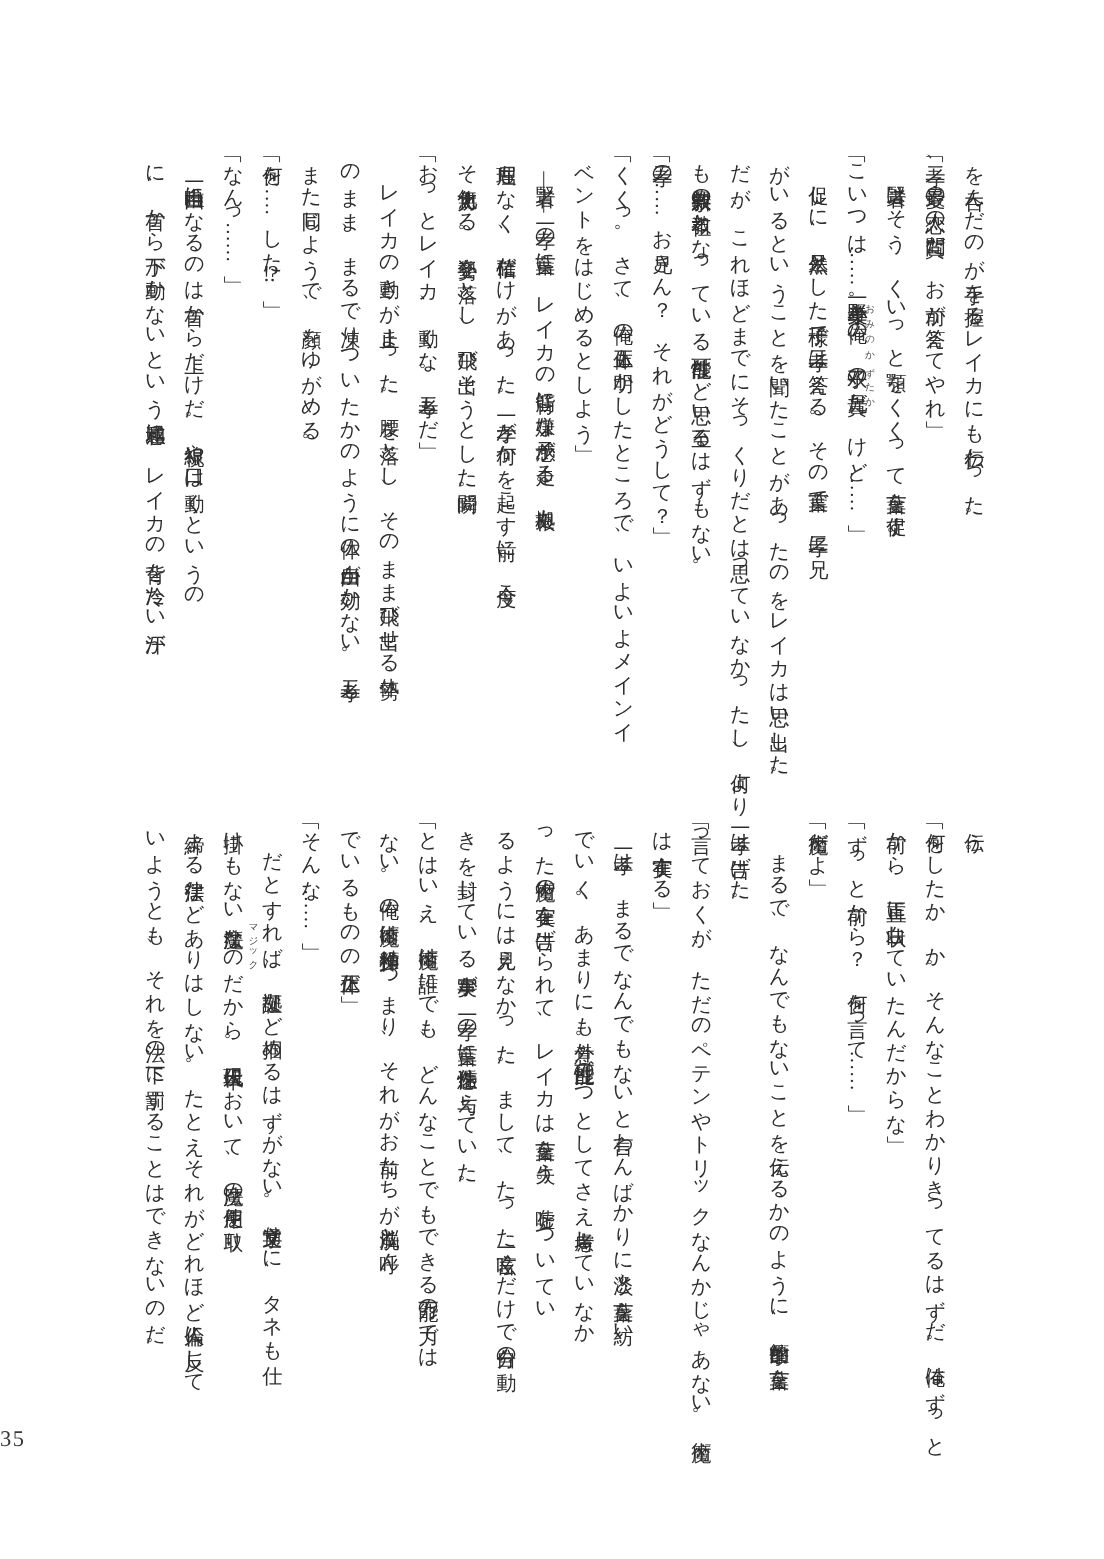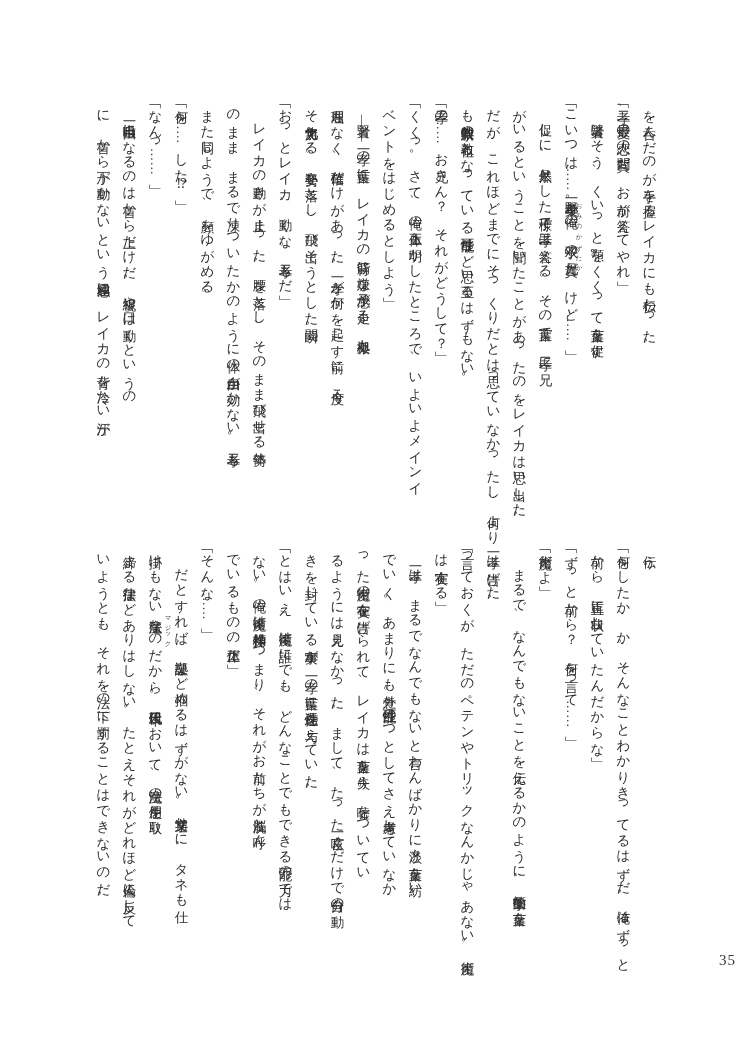--- a/index.html
+++ b/index.html
@@ -45,21 +45,21 @@
     color: #4a4a4a;
     white-space: nowrap;
   }
   .furigana.f-name { left: 576px; top: 198px; letter-spacing: 3px; }
   .furigana.f-magic { left: 165px; top: 612px; letter-spacing: 0.5px; }
   .page-number {
     position: absolute;
     top: 952px;
     left: 0;
     width: 100%;
-    text-align: right;
+    text-align: left;
     font-size: 15px;
     letter-spacing: 1px;
     color: #383838;
   }
 </style>
 </head>
 <body>
 
 <div class="page">
 

